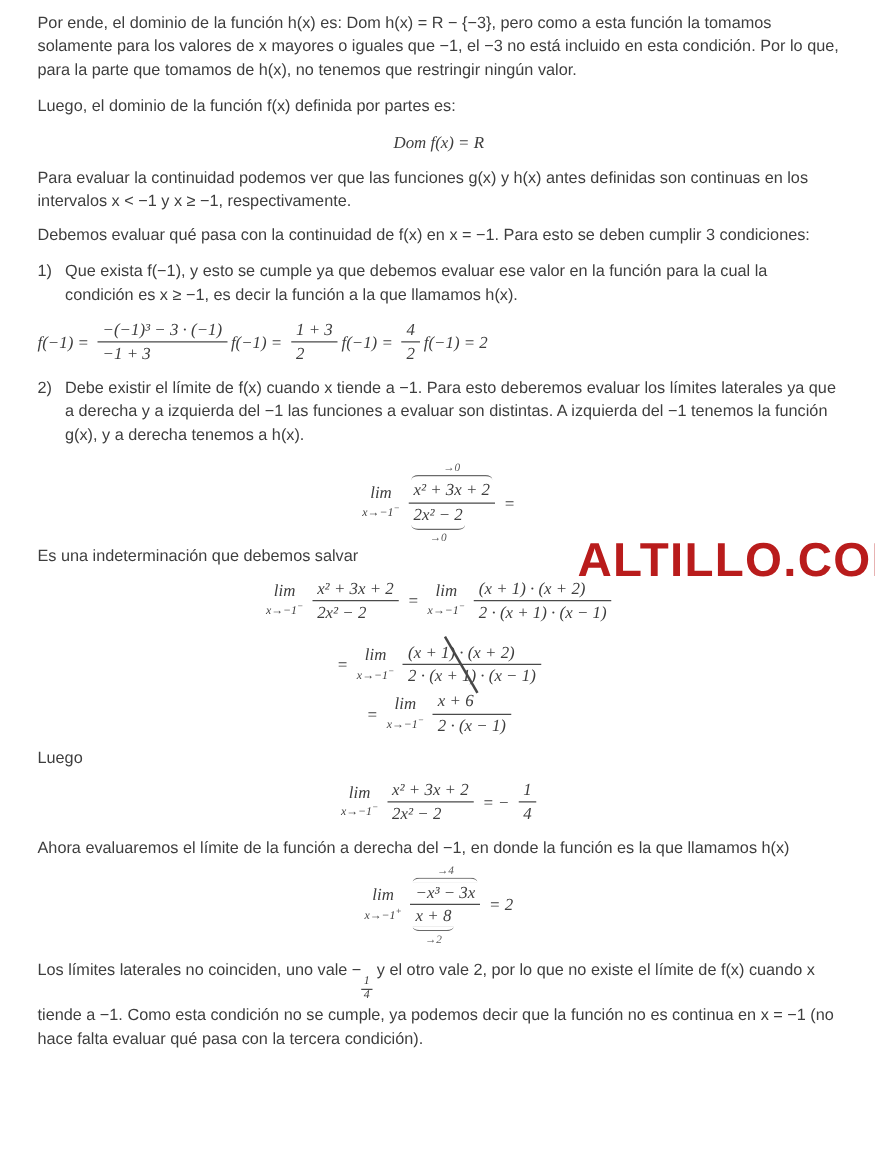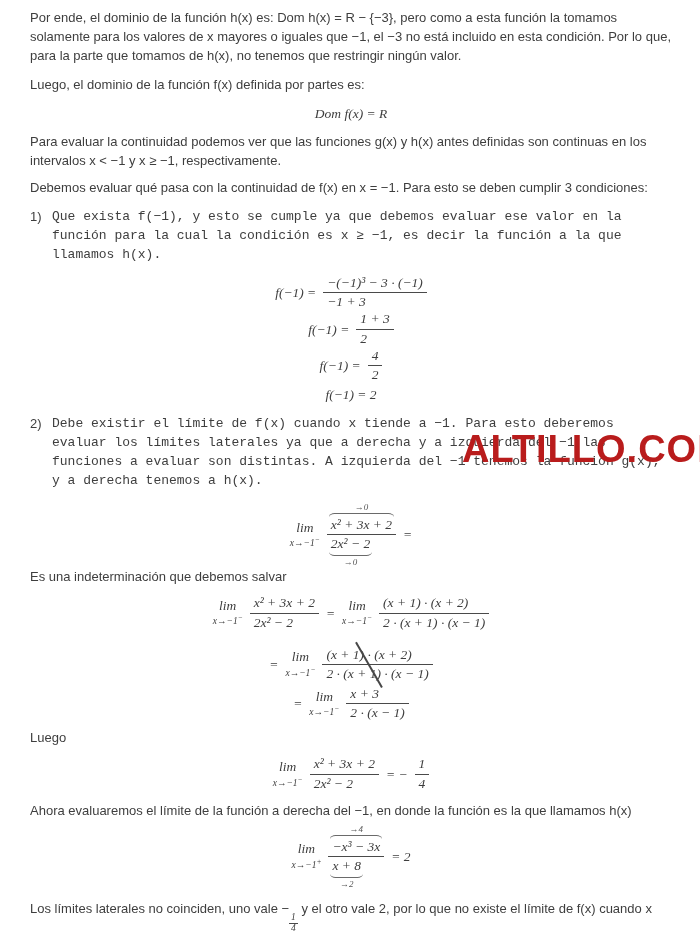--- a/index.html
+++ b/index.html
@@ -13,27 +13,27 @@
     font-size:13px; line-height:19px;
     color:#3e3e3e;
     padding:8px 28px 16px 30px;
   }
   p.para { margin:0 0 10px 0; }
   .tight { margin-bottom:6px; }
 
   
   .li { display:flex; margin:0 0 2px 0; }
   .li-num { width:22px; flex:none; }
-  .li-body { flex:1;font-family:Liberation Mono, monospace; }
+  .li-body { flex:1; }
 
   
   .math, .m { font-family:"Liberation Serif","DejaVu Serif",serif; font-style:italic; font-size:13.5px; color:#3e3e3e; }
   .eq-center { text-align:center; margin:0 0 9px 0; }
   .eqrow { display:flex; justify-content:center; align-items:center; gap:7px; }
-  .eqcol { display:flex; flex-direction:column; align-items:center; gap:3px; margin:2px 0 10px 0; }
+  .eqcol { display:flex; flex-direction:row; align-items:center; gap:3px; margin:2px 0 10px 0; }
 
   .frac { display:inline-flex; flex-direction:column; align-items:flex-start; line-height:1.05; }
   .fr-num, .fr-den { padding:0 4px; white-space:nowrap; }
   .fr-bar { align-self:stretch; height:1px; background:#4a4a4a; margin:2px 0; }
 
   .lim { display:inline-flex; flex-direction:column; align-items:center; line-height:1; }
   .lim-op { font-size:13.5px; }
   .lim-sub { font-size:9.5px; margin-top:2px; white-space:nowrap; }
   .lim-sub sup { font-size:7.5px; }
 
@@ -186,21 +186,21 @@
     </span>
   </div>
 
   <div class="eqrow math" style="margin-bottom:8px">
     <span class="m">=</span>
     <span class="lim">
       <span class="lim-op">lim</span>
       <span class="lim-sub"><span>x→−1</span><sup>−</sup></span>
     </span>
     <span class="frac">
-      <span class="fr-num">x + 3</span>
+      <span class="fr-num">x + 6</span>
       <span class="fr-bar"></span>
       <span class="fr-den">2 · (x − 1)</span>
     </span>
   </div>
 
   <p class="para mb0">Luego</p>
 
   <div class="eqrow math" style="margin:6px 0 10px 0">
     <span class="lim">
       <span class="lim-op">lim</span>

